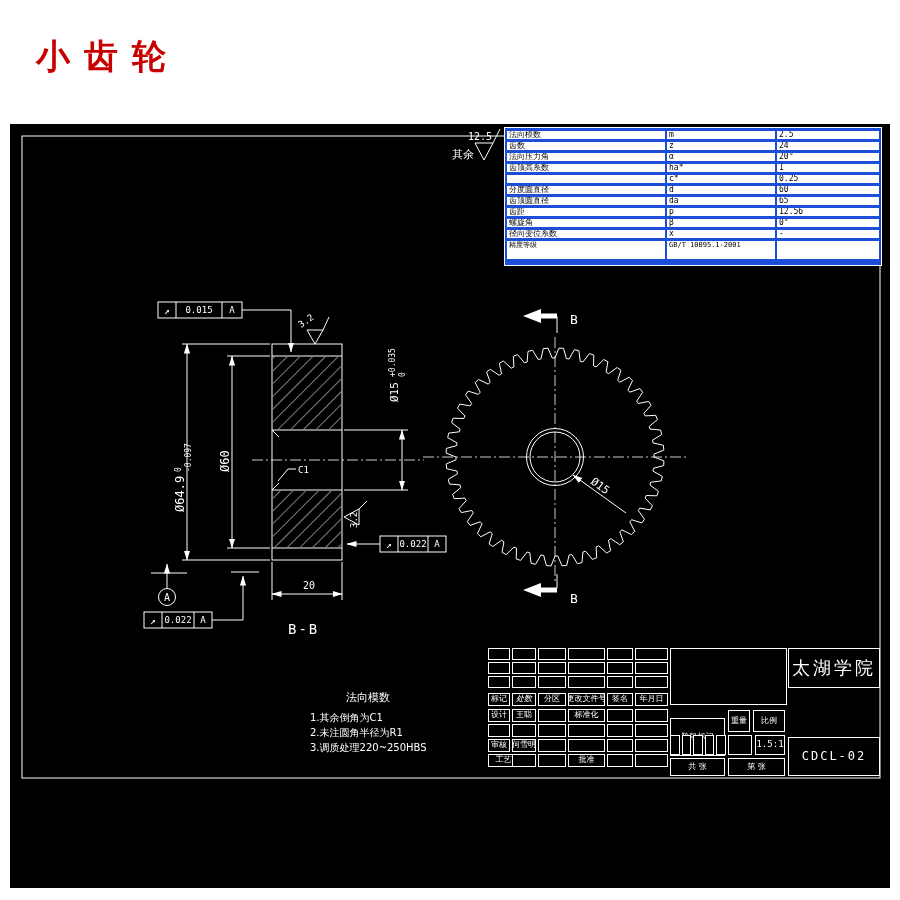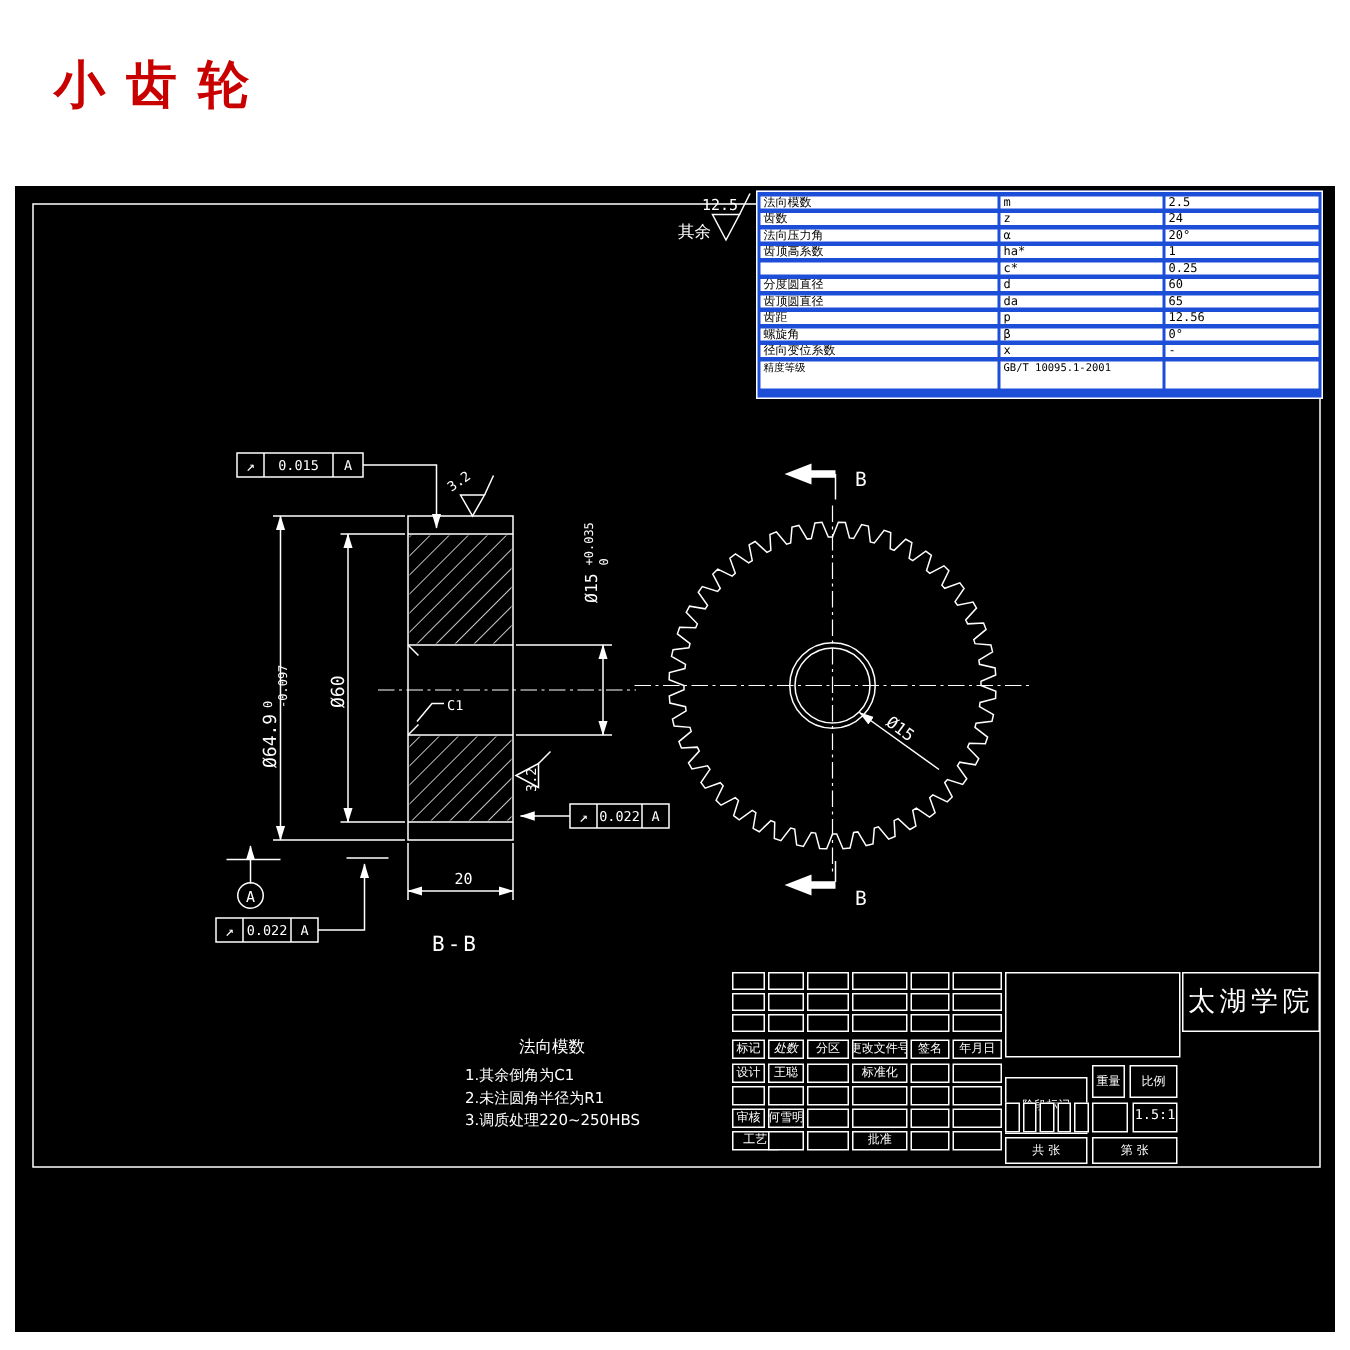--- a/index.html
+++ b/index.html
@@ -329,15 +329,16 @@
       <div></div>
       <div></div>
       <div></div>
     </div>
     <div class="tb" style="left:240px;top:87px;width:24px;height:20px;"></div>
     <div class="tb tb-scaleval" style="left:267px;top:87px;width:30px;height:20px;">1.5:1</div>
     <div class="tb" style="left:182px;top:110px;width:55px;height:18px;">共 张</div>
     <div class="tb" style="left:240px;top:110px;width:57px;height:18px;">第 张</div>
 
     <div class="tb tb-school" style="left:300px;top:0;width:92px;height:40px;">太湖学院</div>
+    <div class="tb tb-no" style="left:300px;top:89px;width:92px;height:39px;">CDCL-02</div>
   </div>
 
 </div>
 
 </body></html>

